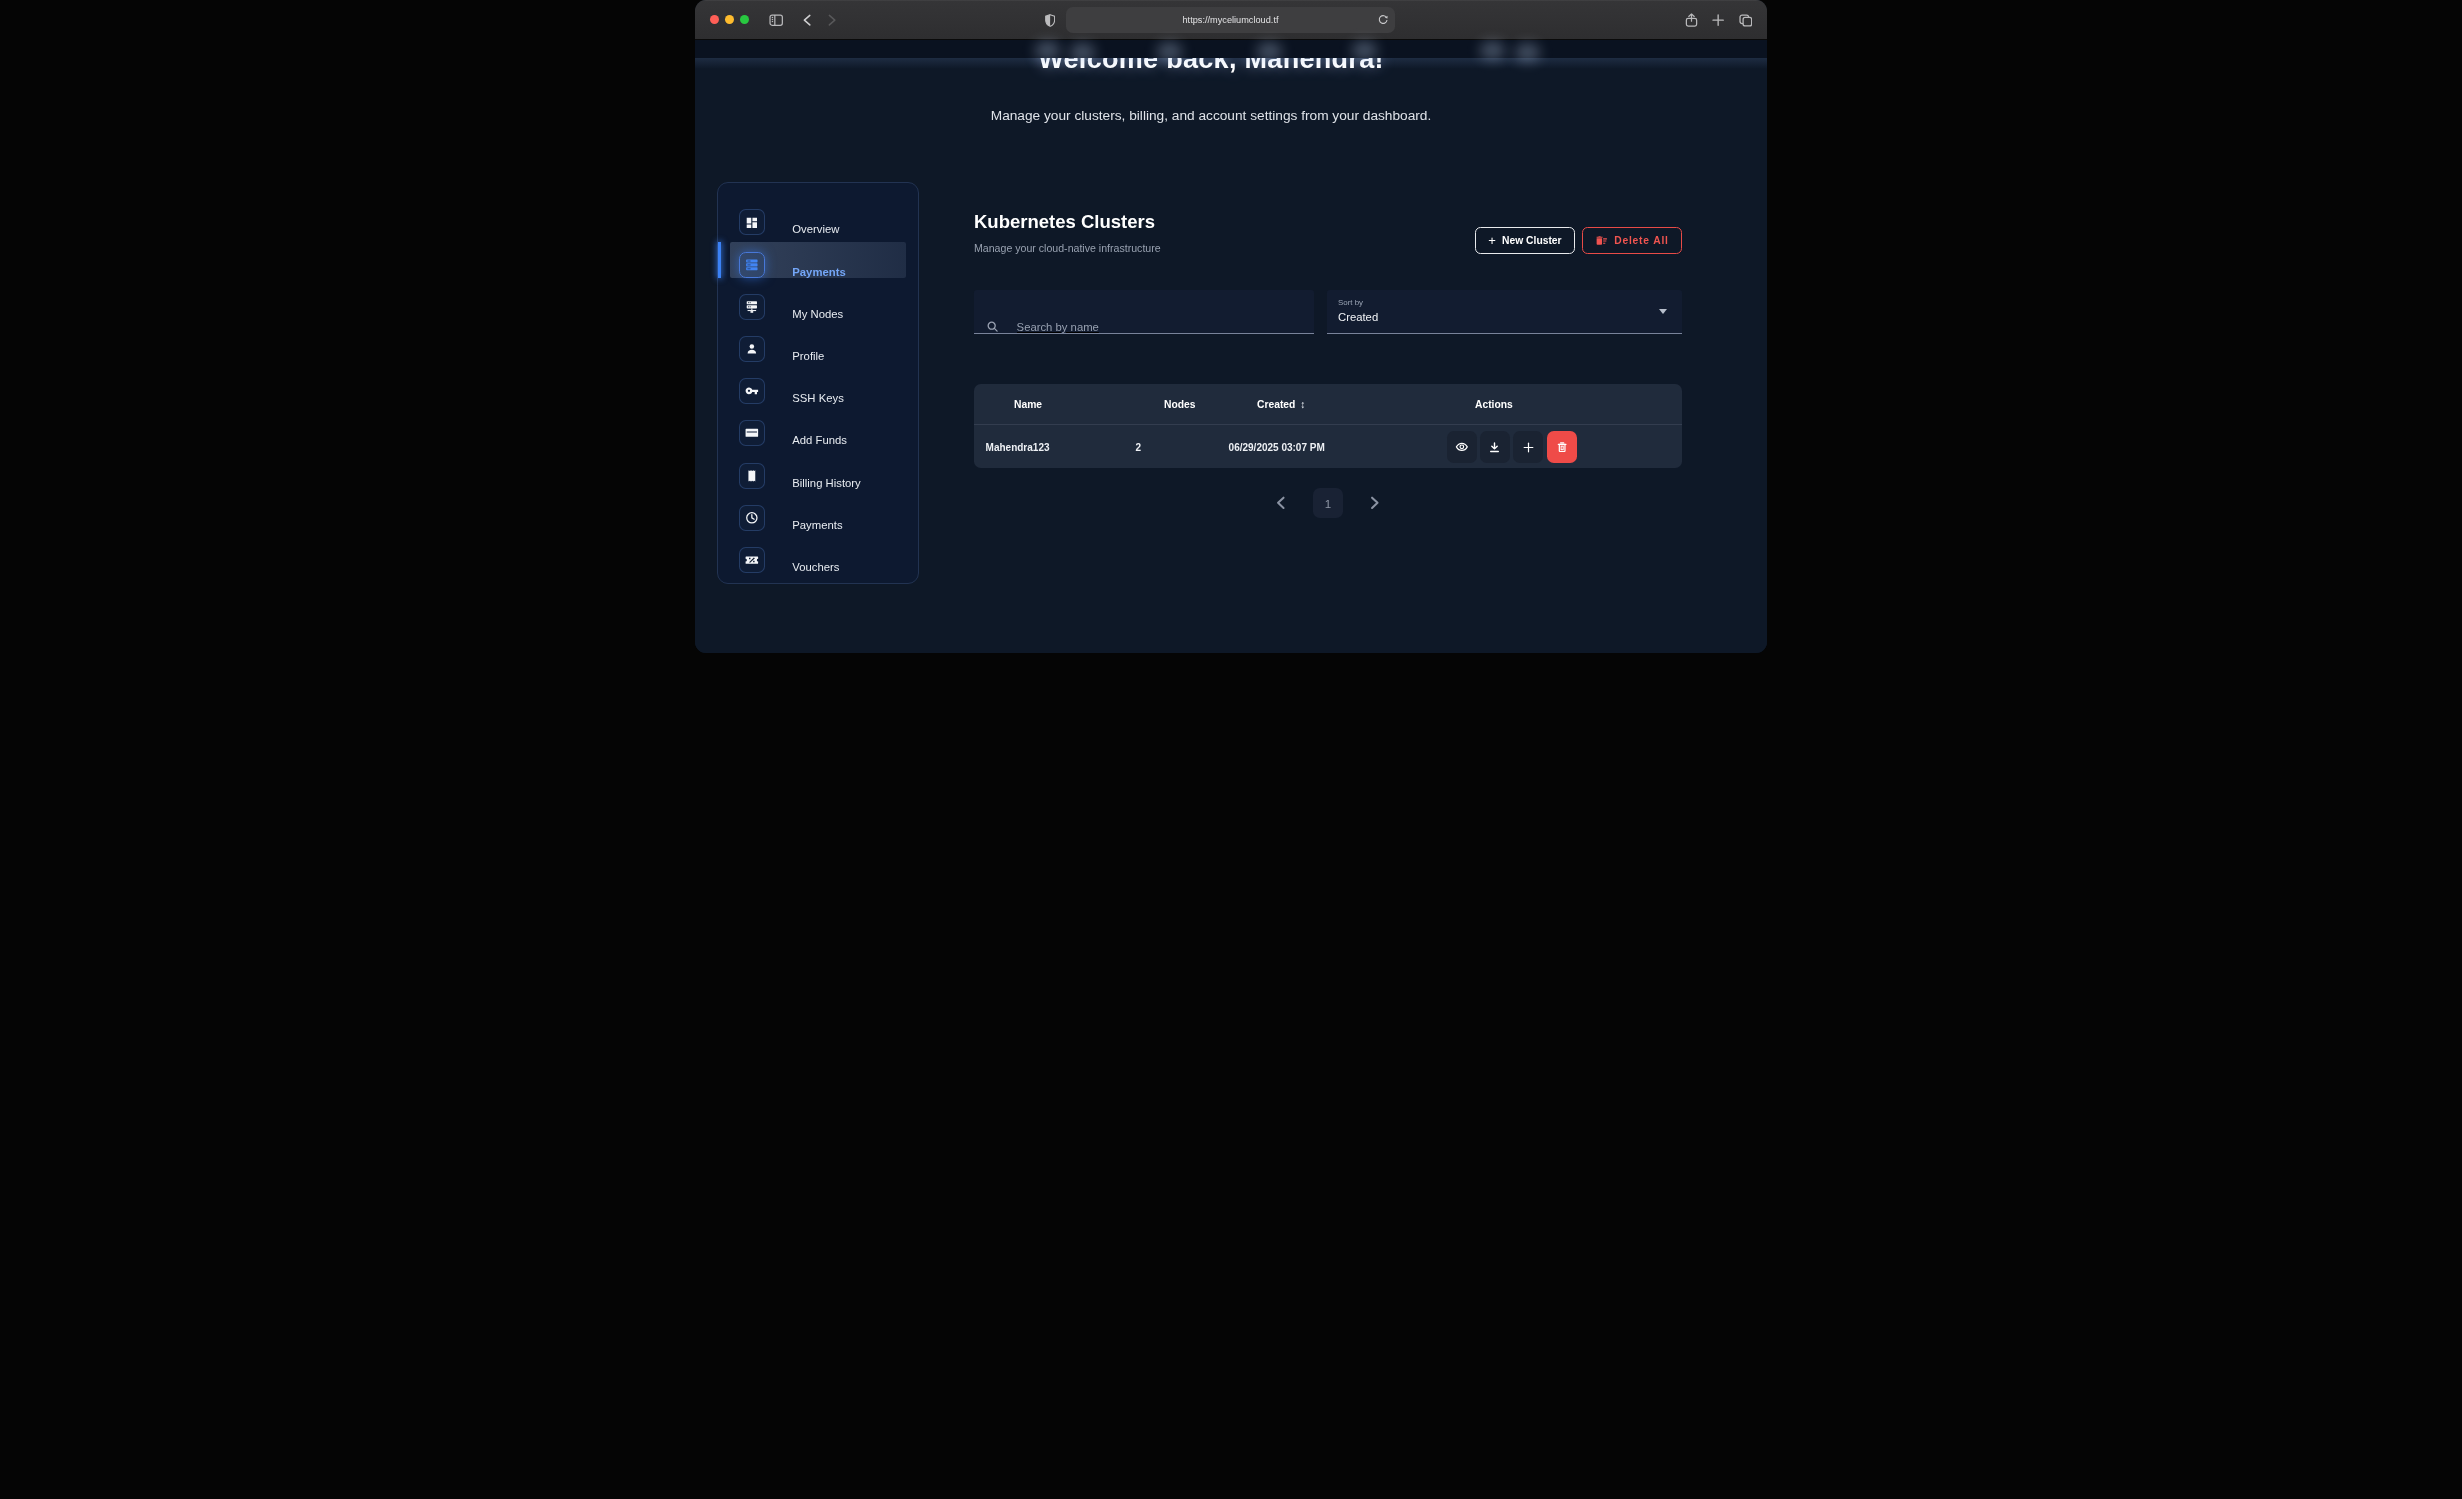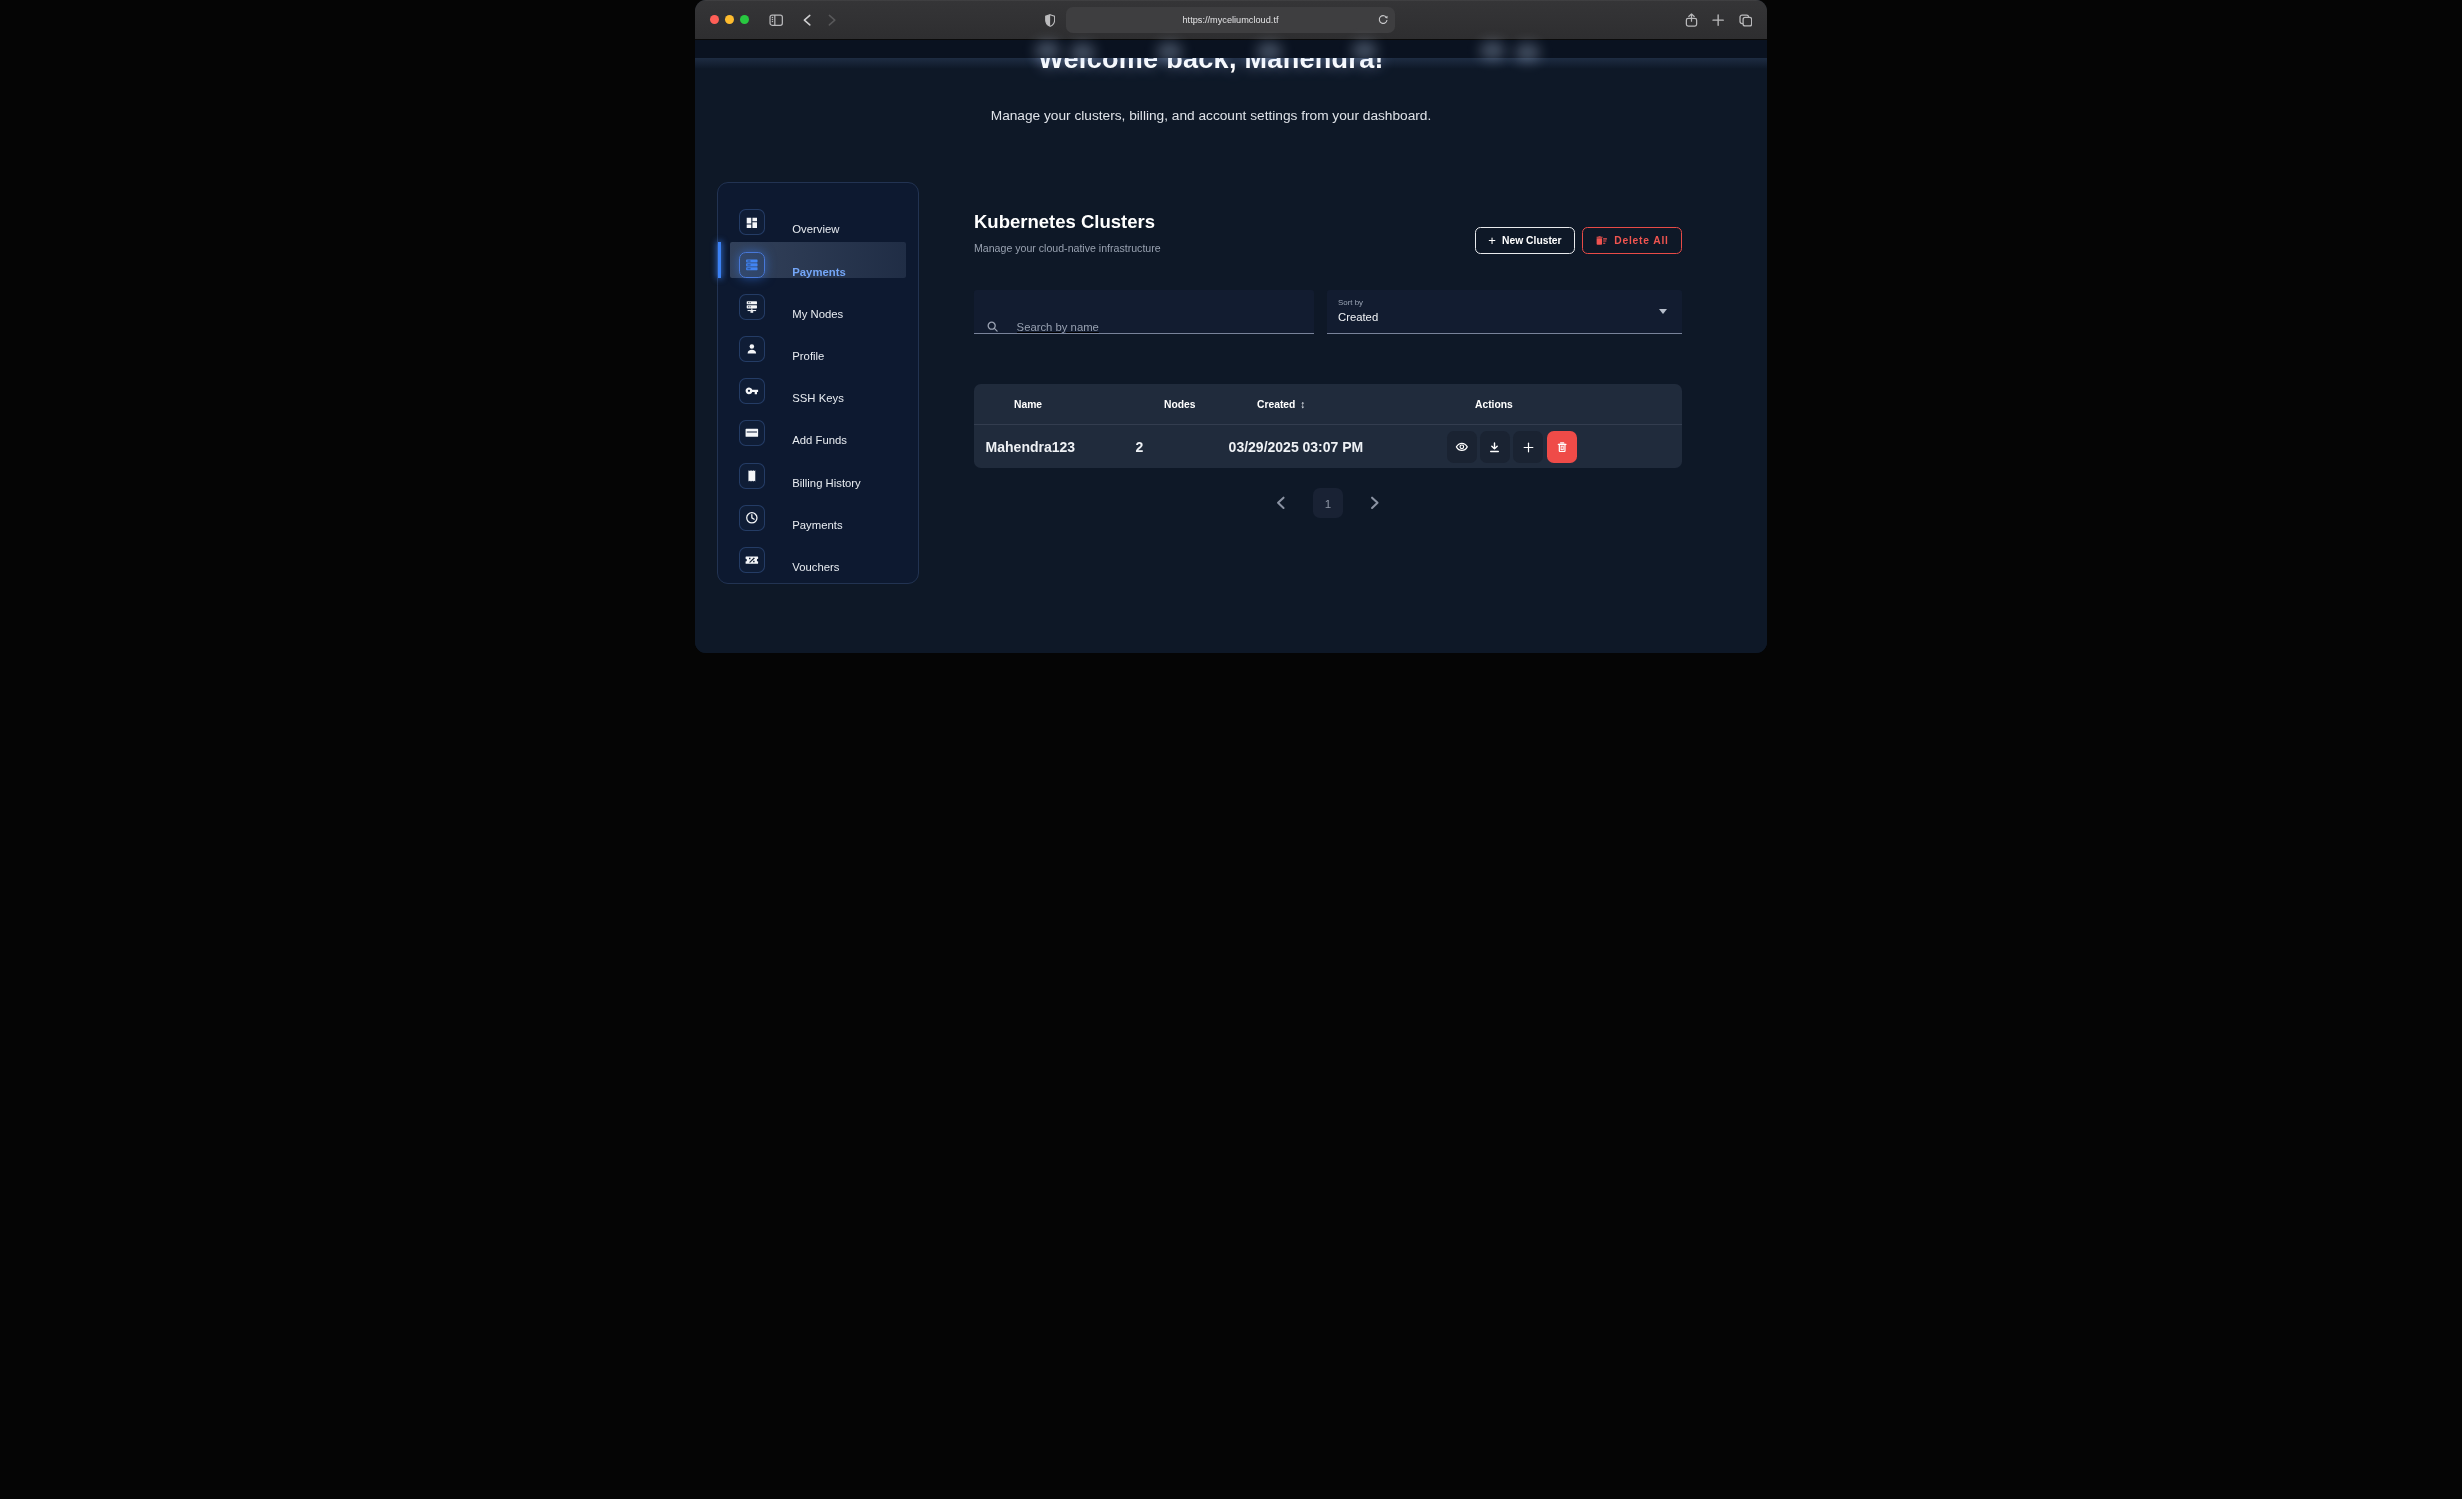--- a/index.html
+++ b/index.html
@@ -79,21 +79,21 @@
                 border-left:4.4px solid transparent; border-right:4.4px solid transparent;
                 border-top:5.5px solid #b7bfcc; }
 
   
   .panel { position:absolute; top:344px; left:0; width:708px; height:84px; border-radius:6.8px;
            background:#202b3c; overflow:hidden; }
   .thead, .trow { display:grid; grid-template-columns:150px 93px 218px 1fr; align-items:center;
            padding-left:11.6px; height:42px; }
   .thead { border-bottom:0.7px solid #39435500; box-shadow:inset 0 -0.7px 0 #3a4456; height:42px;padding-left:40px; }
   .th { color:#ffffff; font-size:10.3px; font-weight:bold; display:flex; align-items:center; gap:4.8px; }
-  .td { color:#eef1f5; font-size:14px; font-weight:600; }
+  .td { color:#eef1f5; font-size:10px; font-weight:600; }
   .sort-glyph { color:#e8ecf2; font-size:10.3px; }
   .actions { display:flex; align-items:center; gap:3.4px; }
   .abtn { width:30px; height:32px; border-radius:6.8px; background:#1a2332; border:none; cursor:pointer;
           display:flex; align-items:center; justify-content:center; color:#ffffff; }
   .abtn.danger { background:#ef4b48; }
 
   
   .pagination { position:absolute; top:448px; left:0; width:708px; display:flex;
                 align-items:center; justify-content:center; gap:27px; }
   .pchev { color:#8b93a3; background:none; border:none; cursor:pointer; display:flex; }
@@ -336,21 +336,21 @@
             <div class="th">Nodes</div>
             <div class="th">
               <span>Created</span>
               <span class="sort-glyph">↕</span>
             </div>
             <div class="th">Actions</div>
           </div>
           <div class="trow">
             <div class="td">Mahendra123</div>
             <div class="td">2</div>
-            <div class="td">03/29/2025 03:07 PM</div>
+            <div class="td">06/29/2025 03:07 PM</div>
             <div class="actions">
               <button class="abtn">
                 <span style="display:flex;">
                   <svg width="13.7" height="13.7" viewBox="0 0 24 24" fill="none" stroke="#ffffff" stroke-width="2.1">
                       <path d="M2.5 12S6 5.8 12 5.8 21.5 12 21.5 12 18 18.2 12 18.2 2.5 12 2.5 12z"></path>
                       <circle cx="12" cy="12" r="3.2"></circle>
                     </svg>
                 </span>
               </button>
               <button class="abtn">

